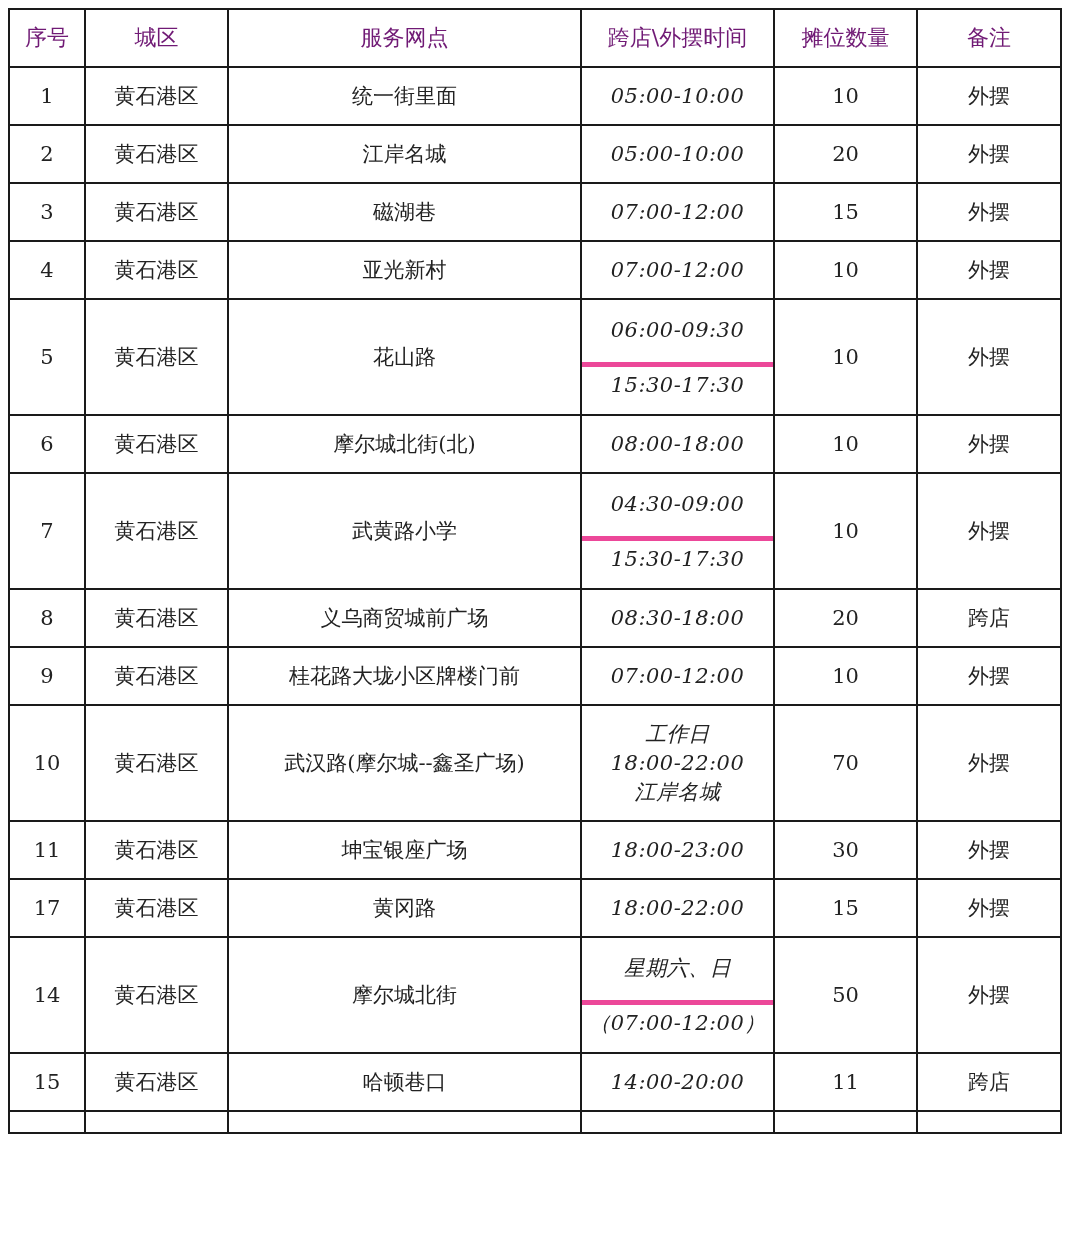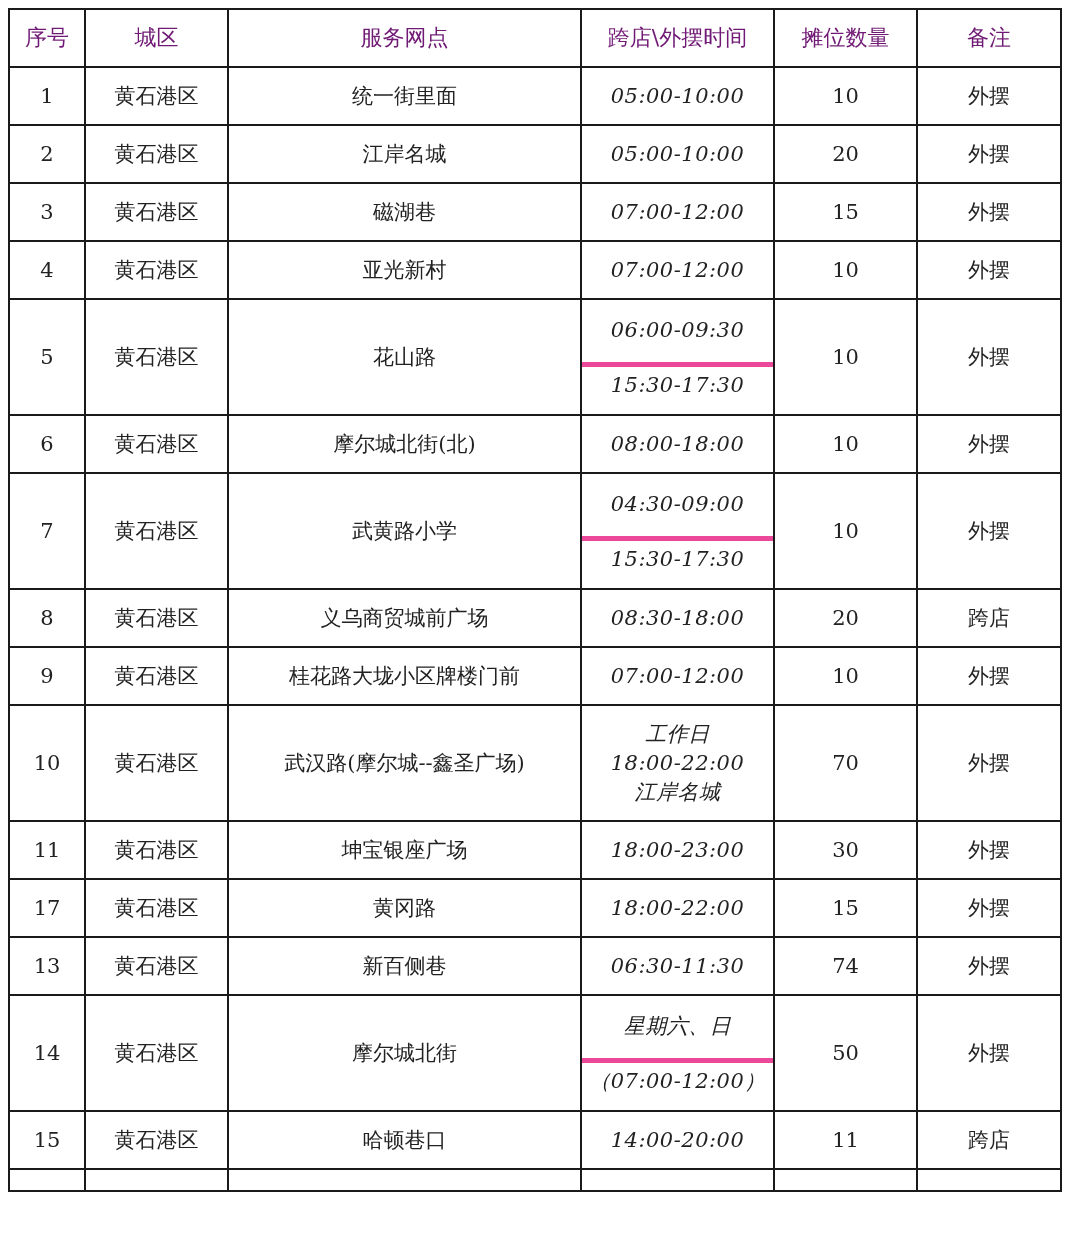--- a/index.html
+++ b/index.html
@@ -183,28 +183,20 @@
 
     <tr>
       <td>17</td>
       <td>黄石港区</td>
       <td>黄冈路</td>
       <td class="mono-time">18:00-22:00</td>
       <td>15</td>
       <td>外摆</td>
     </tr>
 
-    <tr>
-      <td>13</td>
-      <td>黄石港区</td>
-      <td>新百侧巷</td>
-      <td class="mono-time">06:30-11:30</td>
-      <td>74</td>
-      <td>外摆</td>
-    </tr>
 
     <tr>
       <td class="tall">14</td>
       <td class="tall">黄石港区</td>
       <td class="tall">摩尔城北街</td>
       <td class="tall mono-time">
         <div class="split">
           <div>星期六、日</div>
           <div>（07:00-12:00）</div>
         </div>

